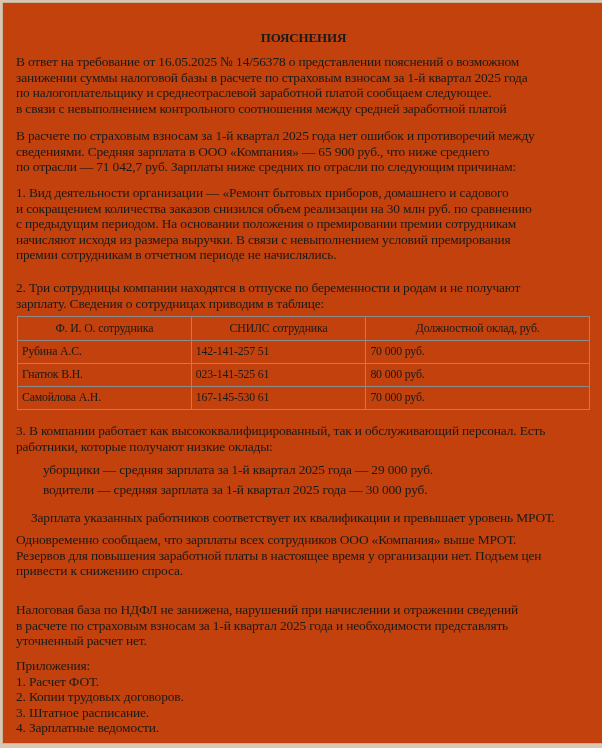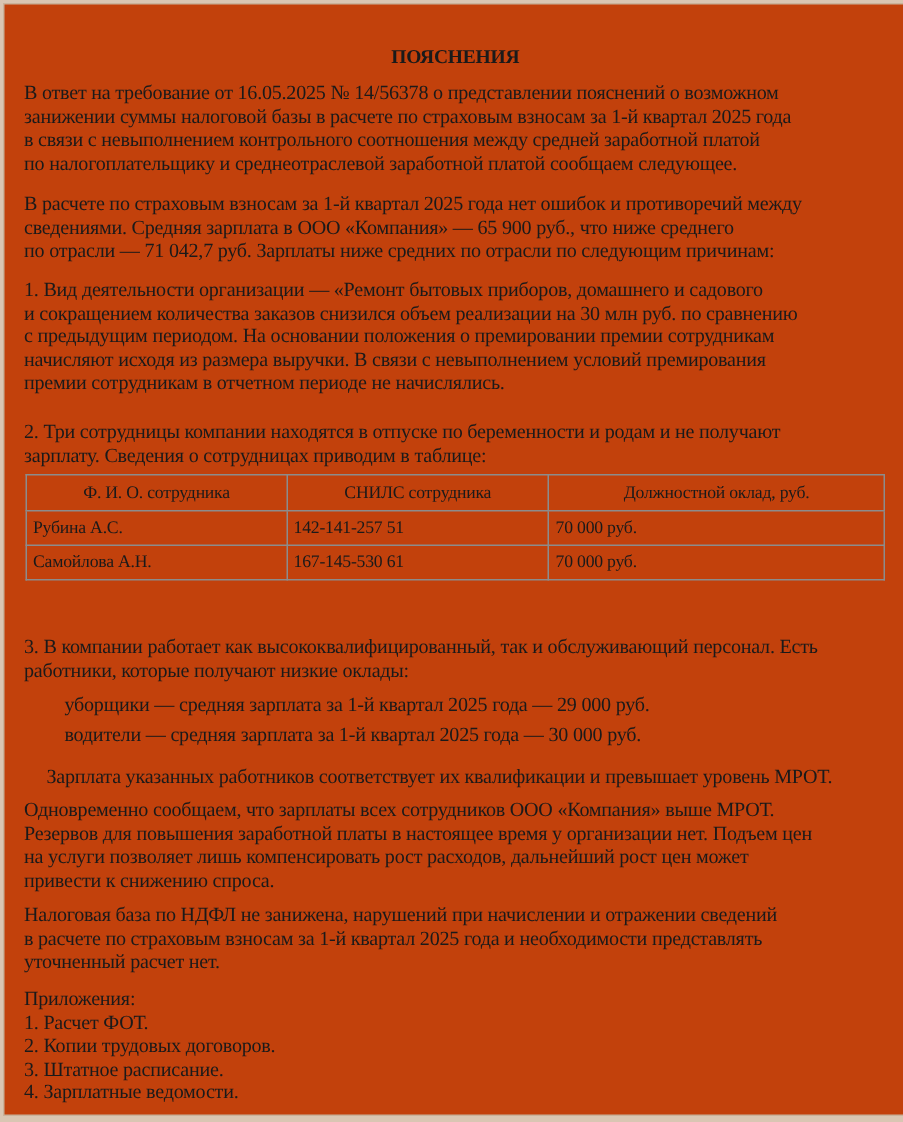--- a/index.html
+++ b/index.html
@@ -55,22 +55,22 @@
 </head>
 <body>
 
 <div class="page">
   <div class="doc">
     <div class="title">ПОЯСНЕНИЯ</div>
 
     <div class="para p1">
       <span class="line">В ответ на требование от 16.05.2025 № 14/56378 о представлении пояснений о возможном</span>
       <span class="line">занижении суммы налоговой базы в расчете по страховым взносам за 1-й квартал 2025 года</span>
+      <span class="line">по налогоплательщику и среднеотраслевой заработной платой сообщаем следующее.</span>
       <span class="line">в связи с невыполнением контрольного соотношения между средней заработной платой</span>
-      <span class="line">по налогоплательщику и среднеотраслевой заработной платой сообщаем следующее.</span>
     </div>
 
     <div class="para p2">
       <span class="line">В расчете по страховым взносам за 1-й квартал 2025 года нет ошибок и противоречий между</span>
       <span class="line">сведениями. Средняя зарплата в ООО «Компания» — 65 900 руб., что ниже среднего</span>
       <span class="line">по отрасли — 71 042,7 руб. Зарплаты ниже средних по отрасли по следующим причинам:</span>
     </div>
 
     <div class="para p3">
       <span class="line">1. Вид деятельности организации — «Ремонт бытовых приборов, домашнего и садового</span>
@@ -98,41 +98,45 @@
           <th>Должностной оклад, руб.</th>
         </tr>
       </thead>
       <tbody>
         <tr>
           <td>Рубина А.С.</td>
           <td>142-141-257 51</td>
           <td>70 000 руб.</td>
         </tr>
         <tr>
+          <td>Гнатюк В.Н.</td>
+          <td>023-141-525 61</td>
+          <td>80 000 руб.</td>
+        </tr>
+        <tr>
           <td>Самойлова А.Н.</td>
           <td>167-145-530 61</td>
           <td>70 000 руб.</td>
         </tr>
       </tbody>
     </table>
 
     <div class="para p5">
       <span class="line">3. В компании работает как высококвалифицированный, так и обслуживающий персонал. Есть</span>
       <span class="line">работники, которые получают низкие оклады:</span>
     </div>
 
     <div class="para li1">уборщики — средняя зарплата за 1-й квартал 2025 года — 29 000 руб.</div>
     <div class="para li2">водители — средняя зарплата за 1-й квартал 2025 года — 30 000 руб.</div>
 
     <div class="para p6">Зарплата указанных работников соответствует их квалификации и превышает уровень МРОТ.</div>
 
     <div class="para p7">
       <span class="line">Одновременно сообщаем, что зарплаты всех сотрудников ООО «Компания» выше МРОТ.</span>
       <span class="line">Резервов для повышения заработной платы в настоящее время у организации нет. Подъем цен</span>
-      <span class="line">на услуги позволяет лишь компенсировать рост расходов, дальнейший рост цен может</span>
       <span class="line">привести к снижению спроса.</span>
     </div>
 
     <div class="para p8">
       <span class="line">Налоговая база по НДФЛ не занижена, нарушений при начислении и отражении сведений</span>
       <span class="line">в расчете по страховым взносам за 1-й квартал 2025 года и необходимости представлять</span>
       <span class="line">уточненный расчет нет.</span>
     </div>
 
     <div class="para p9">

